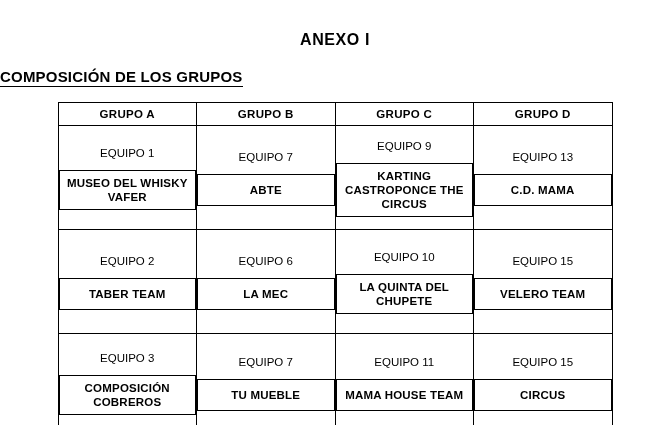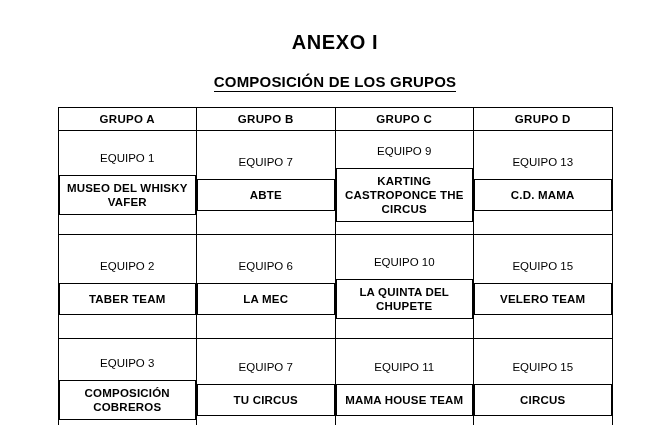--- a/index.html
+++ b/index.html
@@ -15,27 +15,26 @@
     overflow: hidden;
   }
   .page {
     position: relative;
     width: 670px;
     height: 425px;
     box-sizing: border-box;
   }
   .title-main {
     text-align: center;
-    font-size: 20px;
+    font-size: 16px;
     font-weight: bold;
     letter-spacing: 0.6px;
     margin-top: 31px;
   }
   .title-sub {
-    text-align: center;
     font-size: 15px;
     font-weight: bold;
     letter-spacing: 0.2px;
     margin-top: 19px;
   }
   .title-sub span {
     border-bottom: 1.6px solid #000;
     padding-bottom: 1px;
   }
   table.groups {
@@ -163,21 +162,21 @@
       <tr class="row-third">
         <td class="cell">
           <div class="equipo-label">EQUIPO 3</div>
           <div class="name-box">
             <span>COMPOSICIÓN COBREROS</span>
           </div>
         </td>
         <td class="cell">
           <div class="equipo-label">EQUIPO 7</div>
           <div class="name-box">
-            <span>TU CIRCUS</span>
+            <span>TU MUEBLE</span>
           </div>
         </td>
         <td class="cell">
           <div class="equipo-label">EQUIPO 11</div>
           <div class="name-box">
             <span>MAMA HOUSE TEAM</span>
           </div>
         </td>
         <td class="cell">
           <div class="equipo-label">EQUIPO 15</div>

